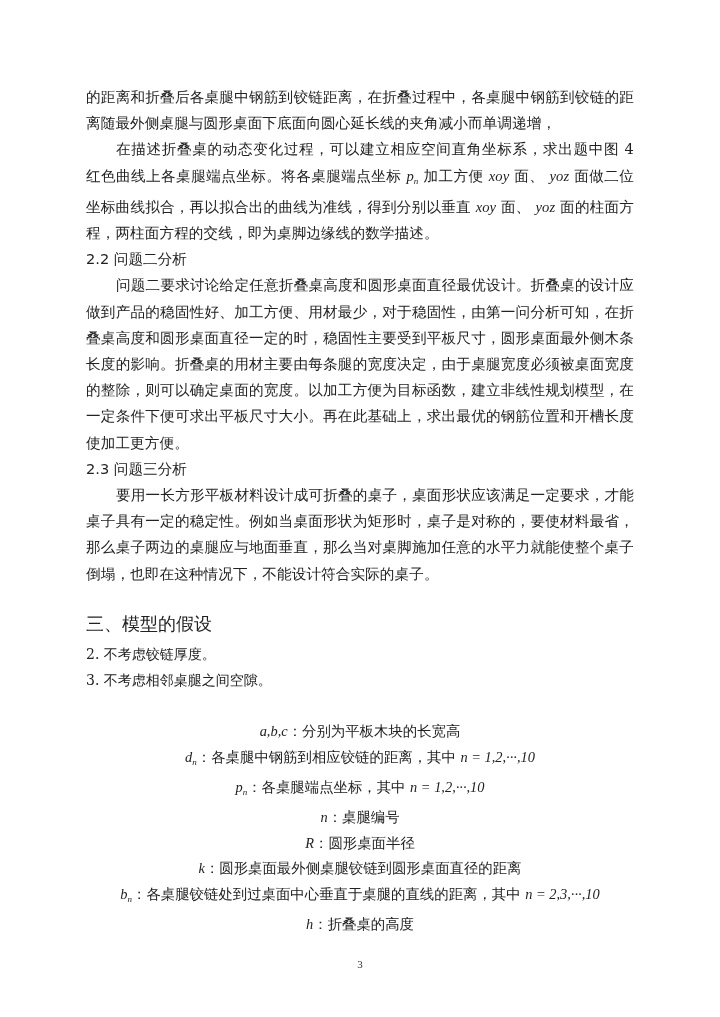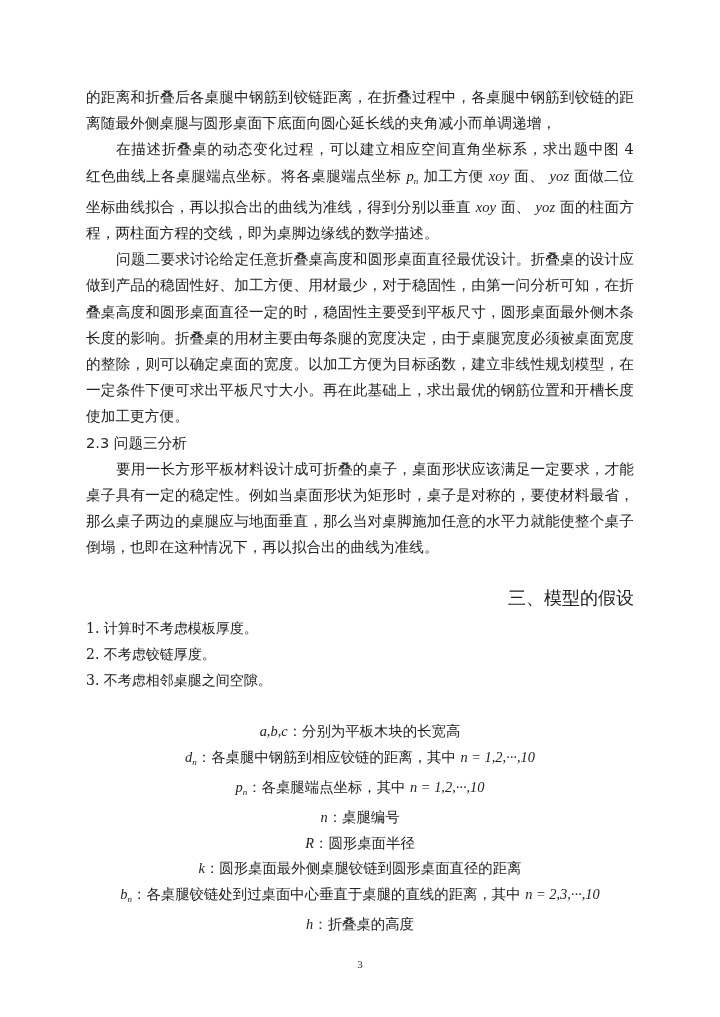--- a/index.html
+++ b/index.html
@@ -2,49 +2,49 @@
 <html><head>
 <meta charset="utf-8">
 <style>
   html, body { margin: 0; padding: 0; background: #ffffff; }
   body { width: 720px; height: 1017px; position: relative; overflow: hidden;
          font-family: "DejaVu Serif", "Liberation Serif", serif; color: #222; }
   .page { position: absolute; left: 86px; top: 84px; width: 548px; }
   .p { font-size: 14.6px; line-height: 26.2px; text-align: justify; letter-spacing: 0.1px; margin: 0; }
   .indent { text-indent: 30px; }
   .sub { font-family: "DejaVu Sans", "Liberation Sans", sans-serif; font-size: 14.6px; line-height: 26.2px; margin: 0; color: #222; }
-  .h1 { font-family: "DejaVu Sans", "Liberation Sans", sans-serif; font-size: 18px; text-align: right; margin: 0; line-height: 26px; color: #222; }
+  .h1 { font-family: "DejaVu Sans", "Liberation Sans", sans-serif; font-size: 18px; text-align: left; margin: 0; line-height: 26px; color: #222; }
   .list { font-size: 14px; line-height: 26.2px; margin: 0; }
   .sym { font-size: 14.4px; line-height: 25.4px; margin: 0; white-space: nowrap; text-align: center; }
   .math { font-family: "Liberation Serif", "DejaVu Serif", serif; font-style: italic; }
   .subsc { font-size: 9px; vertical-align: -3px; font-style: italic; font-family: "Liberation Serif", serif; }
   .pagenum { position: absolute; top: 958px; left: 0; width: 720px; text-align: center; font-size: 11px; font-family: "Liberation Serif", serif; color: #333; }
 </style>
 </head>
 <body>
 
 <div class="page">
 
   <p class="p">
     <span>的距离和折叠后各桌腿中钢筋到铰链距离，在折叠过程中，各桌腿中钢筋到铰链的距离</span><span>随最外侧桌腿与圆形桌面下底面向圆心延长线的夹角减小而单调递增，</span>
   </p>
 
   <p class="p indent">
     <span>在描述折叠桌的动态变化过程，可以建立相应空间直角坐标系，求出题中图 4 红色曲线上各桌腿端点坐标。将各桌腿端点坐标 </span><span class="math">p</span><span class="subsc">n</span><span> 加工方便 </span><span class="math">xoy</span><span> 面、 </span><span class="math">yoz</span><span> 面做二位坐标曲线拟合，再以拟合出的曲线为准线，得到分别以垂直 </span><span class="math">xoy</span><span> 面、 </span><span class="math">yoz</span><span> 面的柱面方程，两柱面方程的交线，即为桌脚边缘线的数学描述。</span>
   </p>
 
+  <p class="sub">2.2 问题二分析</p>
   <p class="p indent">问题二要求讨论给定任意折叠桌高度和圆形桌面直径最优设计。折叠桌的设计应做到产品的稳固性好、加工方便、用材最少，对于稳固性，由第一问分析可知，在折叠桌高度和圆形桌面直径一定的时，稳固性主要受到平板尺寸，圆形桌面最外侧木条长度的影响。折叠桌的用材主要由每条腿的宽度决定，由于桌腿宽度必须被桌面宽度的整除，则可以确定桌面的宽度。以加工方便为目标函数，建立非线性规划模型，在一定条件下便可求出平板尺寸大小。再在此基础上，求出最优的钢筋位置和开槽长度使加工更方便。</p>
 
   <p class="sub">2.3 问题三分析</p>
-  <p class="p indent">要用一长方形平板材料设计成可折叠的桌子，桌面形状应该满足一定要求，才能桌子具有一定的稳定性。例如当桌面形状为矩形时，桌子是对称的，要使材料最省，那么桌子两边的桌腿应与地面垂直，那么当对桌脚施加任意的水平力就能使整个桌子倒塌，也即在这种情况下，再以拟合出的曲线为准线。</p>
+  <p class="p indent">要用一长方形平板材料设计成可折叠的桌子，桌面形状应该满足一定要求，才能桌子具有一定的稳定性。例如当桌面形状为矩形时，桌子是对称的，要使材料最省，那么桌子两边的桌腿应与地面垂直，那么当对桌脚施加任意的水平力就能使整个桌子倒塌，也即在这种情况下，不能设计符合实际的桌子。</p>
 
   <div style="height:24px"></div>
   <p class="h1">三、模型的假设</p>
   <div style="height:4px"></div>
-  <p class="list">1. 计算时不考虑模板厚度。</p>
   <p class="list">2. 不考虑铰链厚度。</p>
   <p class="list">3. 不考虑相邻桌腿之间空隙。</p>
 
   <div style="height:24px"></div>
   <div style="height:2px"></div>
 
   <p class="sym"><span class="math">a,b,c</span><span>：分别为平板木块的长宽高</span></p>
   <p class="sym"><span class="math">d</span><span class="subsc">n</span><span>：各桌腿中钢筋到相应铰链的距离，其中 </span><span class="math">n = 1,2,···,10</span></p>
   <p class="sym"><span class="math">p</span><span class="subsc">n</span><span>：各桌腿端点坐标，其中 </span><span class="math">n = 1,2,···,10</span></p>
   <p class="sym"><span class="math">n</span><span>：桌腿编号</span></p>

